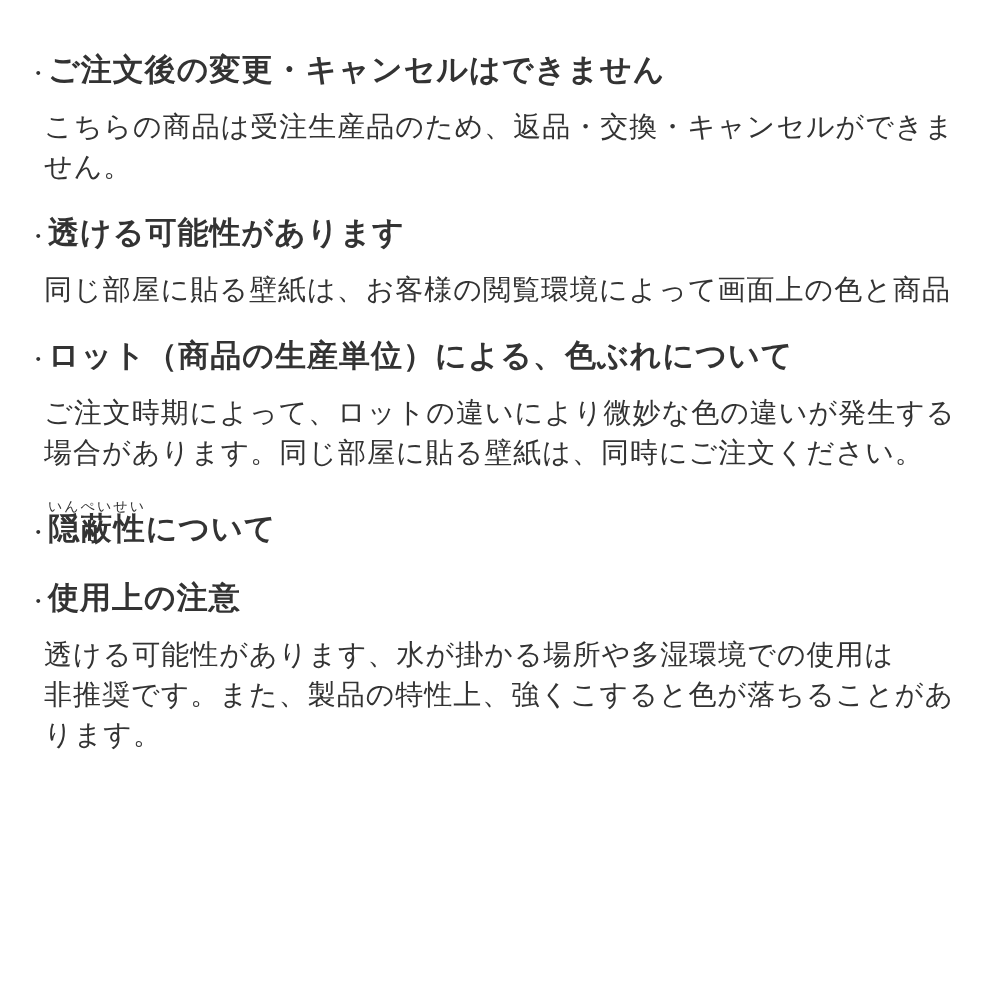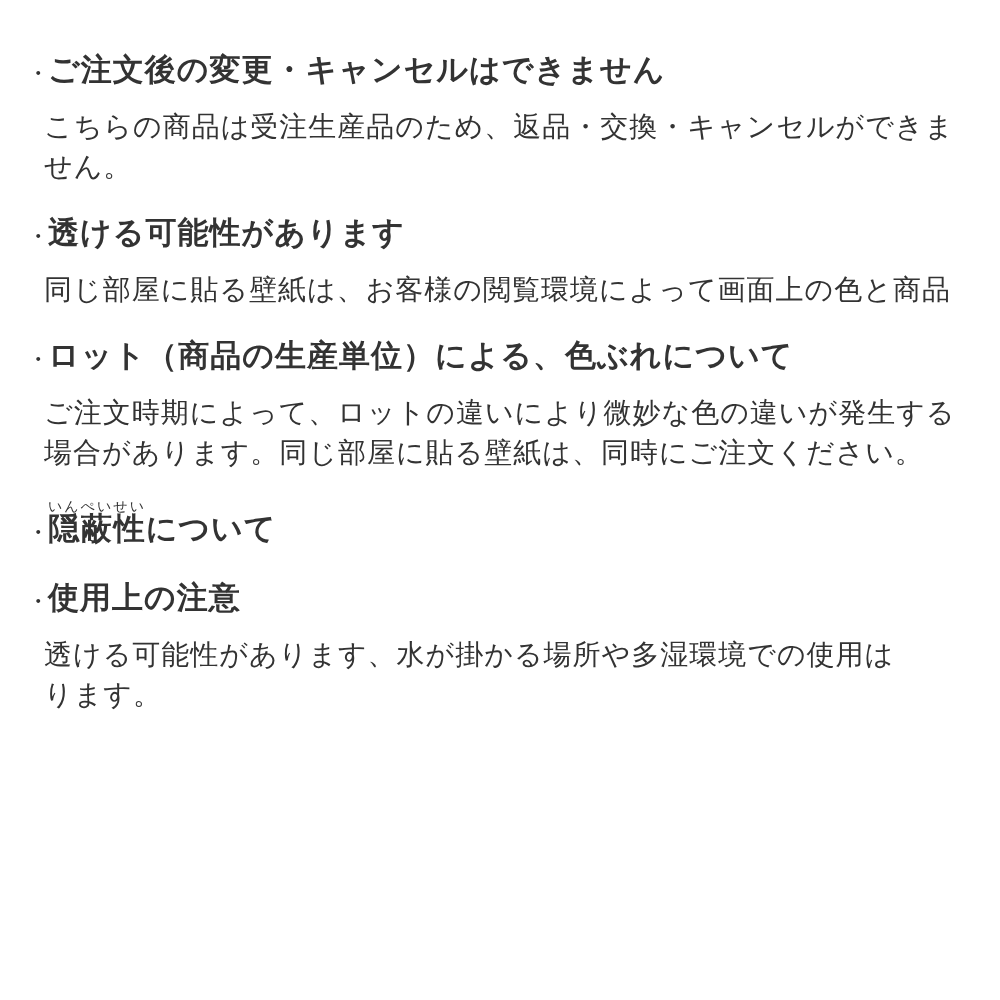--- a/index.html
+++ b/index.html
@@ -101,17 +101,18 @@
     </div>
   </div>
 
   <div class="section">
     <div class="heading">
       <span class="bullet">・</span>
       <span class="title-text">使用上の注意</span>
     </div>
     <div class="body">
       <div class="body-line">透ける可能性があります、水が掛かる場所や多湿環境での使用は</div>
+      <div class="body-line">非推奨です。また、製品の特性上、強くこすると色が落ちることがあ</div>
       <div class="body-line">ります。</div>
     </div>
   </div>
 
 </div>
 
 </body></html>

